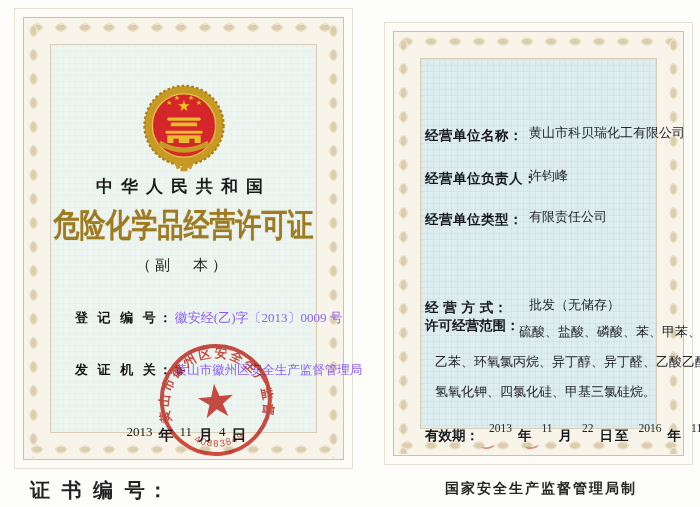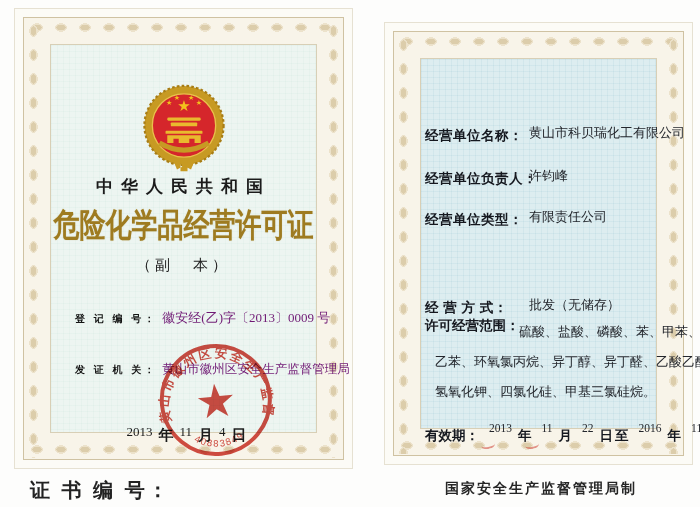--- a/index.html
+++ b/index.html
@@ -40,22 +40,22 @@
   .emblem{position:absolute;left:50%;top:72px;transform:translateX(-50%);}
   .country{position:absolute;left:0;right:0;top:166px;text-align:center;
            font-size:17px;font-weight:bold;letter-spacing:8px;color:#1b1b1b;}
   .cert-title{position:absolute;left:0;right:0;top:194px;text-align:center;
            font-size:26px;font-weight:bold;color:#9e7b20;letter-spacing:0px;
            transform:scaleY(1.25);transform-origin:center top;
            font-family:"Liberation Serif", serif;text-shadow:0 0 1px rgba(158,123,32,.4);}
   .subtitle{position:absolute;left:0;right:0;top:247px;text-align:center;
            font-size:15px;letter-spacing:4px;color:#222;}
   .lrow{position:absolute;left:60px;display:flex;align-items:baseline;white-space:nowrap;}
-  .lrow-label{font-size:10px;font-weight:bold;letter-spacing:3px;color:#141414;}
-  .lrow-value{font-size:13px;margin-left:5px;color:#701a75;font-family:"Liberation Serif", serif;}
+  .lrow-label{font-size:13px;font-weight:bold;letter-spacing:3px;color:#141414;}
+  .lrow-value{font-size:13px;color:#8b5cf6;font-family:"Liberation Serif", serif;}
   .date-row{position:absolute;left:0;right:0;top:417px;text-align:center;
             font-size:15px;font-weight:bold;color:#1a1a1a;}
   .date-row .num{font-family:"Liberation Serif", serif;font-weight:normal;font-size:13px;
             position:relative;top:-4px;margin:0 6px;}
   .cert-no{position:absolute;left:30px;top:477px;font-size:20px;font-weight:bold;
            letter-spacing:3px;color:#222;}
 
   
   .stamp{position:absolute;left:142px;top:332px;opacity:.86;transform:rotate(-6deg);
          mix-blend-mode:multiply;}

